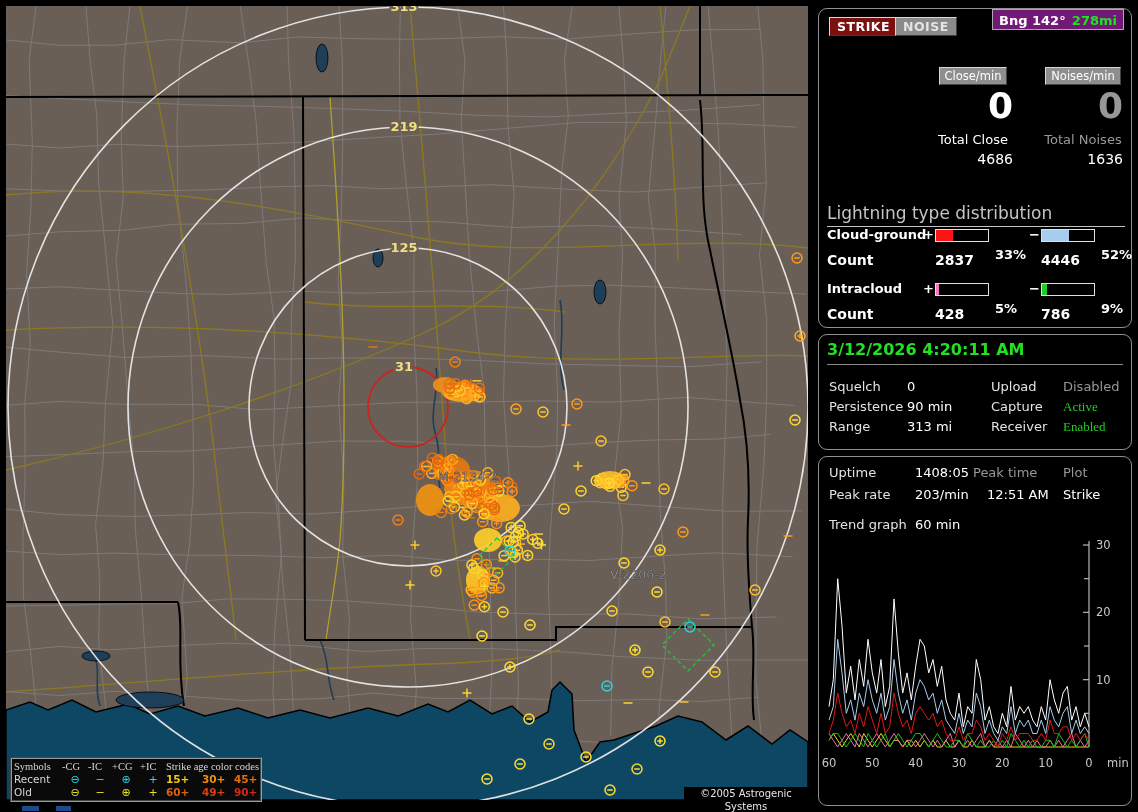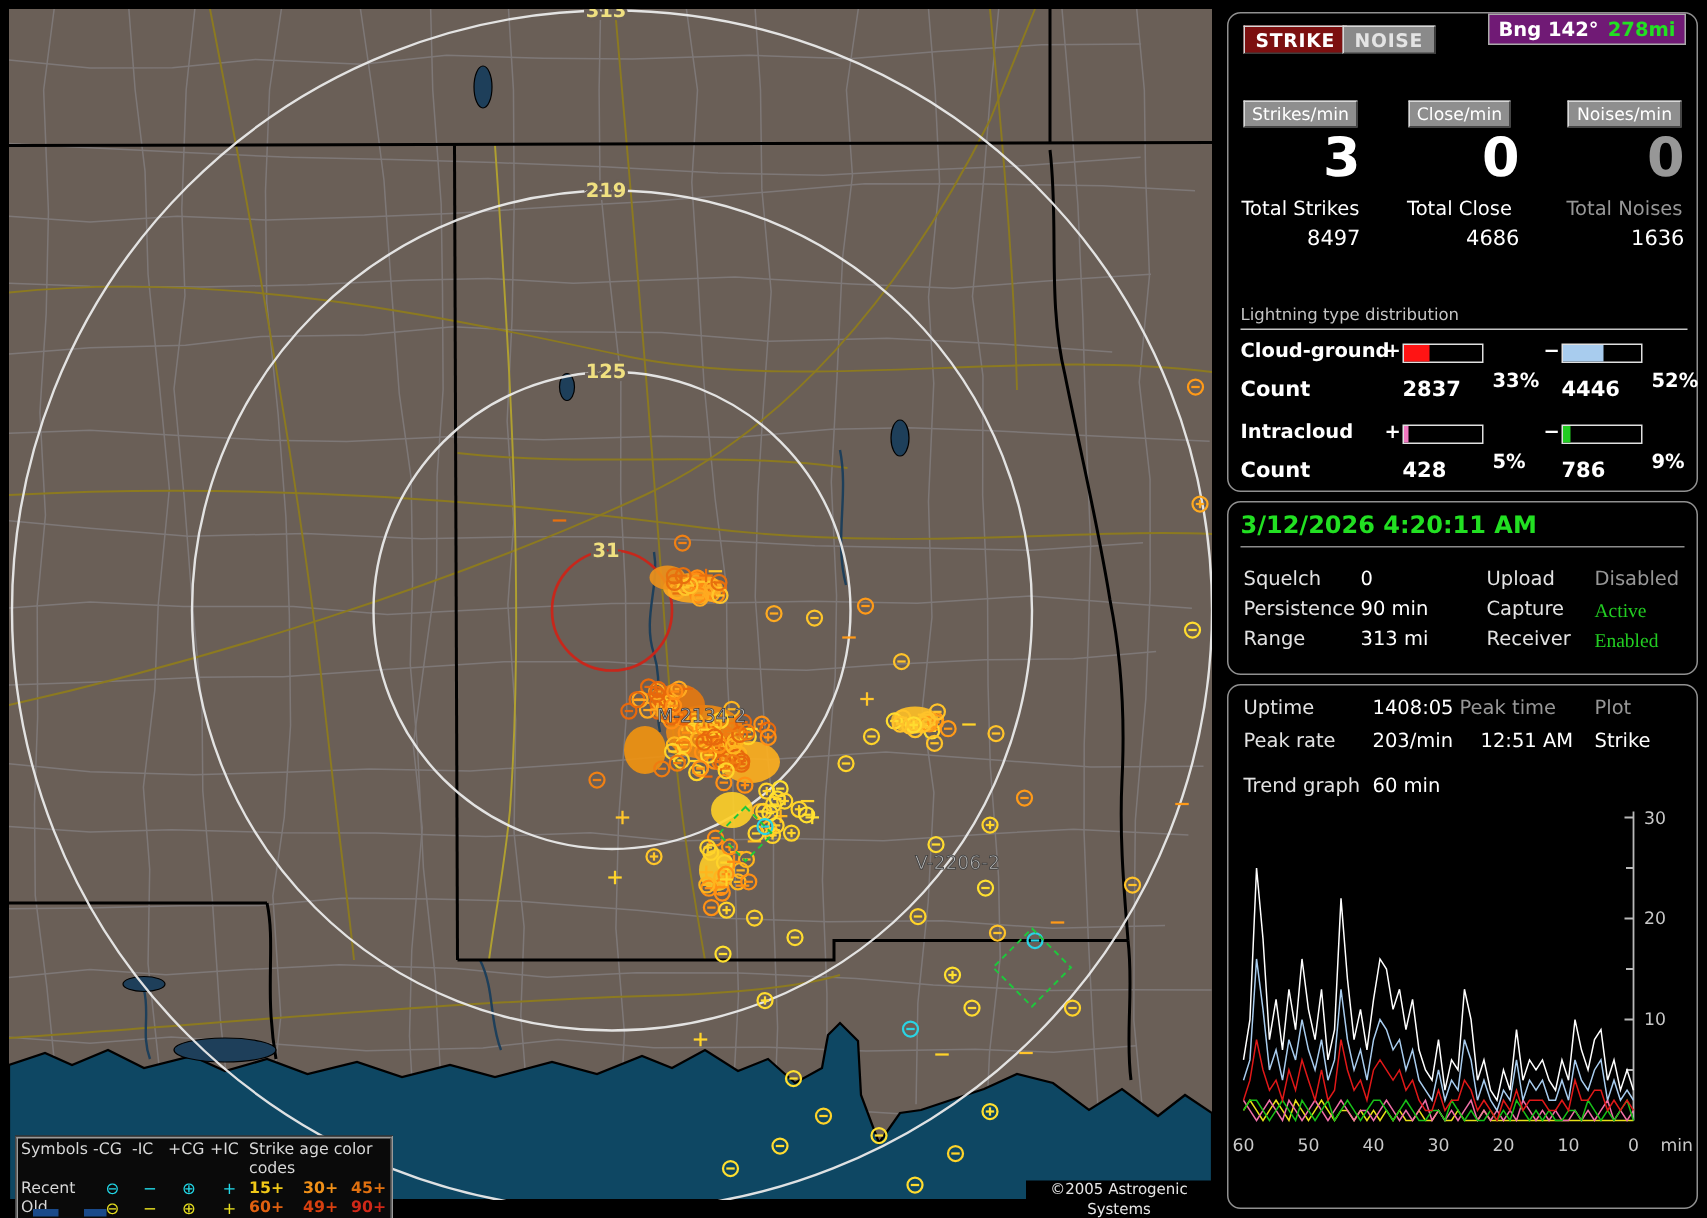--- a/index.html
+++ b/index.html
@@ -5,21 +5,21 @@
   html,body{margin:0;padding:0;background:#000;}
   body{width:1138px;height:812px;position:relative;overflow:hidden;
        font-family:"DejaVu Sans",sans-serif;color:#fff;}
   #map{position:absolute;left:6px;top:6px;width:802px;height:794px;background:#6a5f57;}
   #map-svg{position:absolute;left:0;top:0;width:802px;height:794px;}
   
   #legend{position:absolute;left:4px;top:751px;width:244px;background:#0a0a0a;
           border:2px groove #9a9a9a;display:grid;
           grid-template-columns:48px 26px 24px 28px 26px 36px 32px 30px;
           font-size:10.5px;line-height:13px;color:#d8d8d8;padding:1px 2px;}
-  #legend .hdr{color:#d8d8d8;}
+  #legend .hdr{color:#d8d8d8;font-family:Liberation Serif, serif;}
   #legend .agetitle{grid-column:6/9;}
   #legend .sym{text-align:center;font-size:11px;}
   #legend .age{font-weight:bold;}
   #copyright{position:absolute;left:678px;top:781px;width:124px;height:13px;background:#000;
              color:#e6e6e6;font-size:10px;line-height:13px;text-align:center;}
   .tbar{position:absolute;height:5px;background:#1a4a8a;top:806px;}
   
   .pbox{position:absolute;left:818px;width:314px;background:#000;border:1px solid #909090;
         border-radius:9px;box-sizing:border-box;}
   #box1{top:8px;height:320px;}
@@ -35,21 +35,21 @@
        font-size:13px;font-weight:bold;line-height:21px;display:flex;justify-content:space-between;
        padding:0 6px;box-sizing:border-box;}
   #bng .grn{color:#22e022;}
   .col{top:56px;width:80px;text-align:center;position:absolute;}
   .col .chip{display:inline-block;background:#8e8e8e;color:#fff;font-size:11.5px;padding:1px 5px;
       border:1px solid;border-color:#d8d8d8 #444 #444 #d8d8d8;}
   .col .bignum{font-size:36px;font-weight:bold;text-align:right;line-height:1.05;margin-top:2px;}
   .col .totlabel{font-size:13px;margin-top:7px;}
   .col .totval{font-size:14px;text-align:right;margin-top:4px;}
   .dimtxt{color:#979797;}
-  #dist-title{left:8px;top:194px;width:298px;font-size:11px;color:#c4c4c4;
+  #dist-title{left:8px;top:194px;width:298px;font-size:17px;color:#c4c4c4;
       border-bottom:1px solid #c4c4c4;padding-bottom:3px;}
   .dlabel{font-size:13px;font-weight:bold;}
   .sign{font-size:13px;font-weight:bold;}
   .dist-bar{display:inline-block;width:52px;height:11px;border:1px solid #e0e0e0;background:#000;}
   .dist-bar i{display:block;height:100%;}
   .pct{font-size:13px;font-weight:bold;margin-top:20px;}
   .cnt{font-size:14px;font-weight:bold;}
   
   #datetime{left:8px;top:5px;width:296px;font-size:16px;font-weight:bold;color:#22e022;
       border-bottom:1px solid #8c8c8c;padding-bottom:5px;}
@@ -655,26 +655,20 @@
   <div class="tbar" style="left:56px;width:15px;"></div>
 
   <div class="pbox" id="box1">
     <button class="abs" id="btn-strike">STRIKE</button>
     <button class="abs" id="btn-noise">NOISE</button>
     <div class="abs" id="bng">
       <span>Bng 142°</span>
       <span class="grn">278mi</span>
     </div>
 
-    <div class="col" style="left:8px;">
-      <span class="chip">Strikes/min</span>
-      <div class="bignum">3</div>
-      <div class="totlabel">Total Strikes</div>
-      <div class="totval">8497</div>
-    </div>
     <div class="col" style="left:114px;">
       <span class="chip">Close/min</span>
       <div class="bignum">0</div>
       <div class="totlabel">Total Close</div>
       <div class="totval">4686</div>
     </div>
     <div class="col" style="left:224px;">
       <span class="chip">Noises/min</span>
       <div class="bignum dimtxt">0</div>
       <div class="totlabel dimtxt">Total Noises</div>

